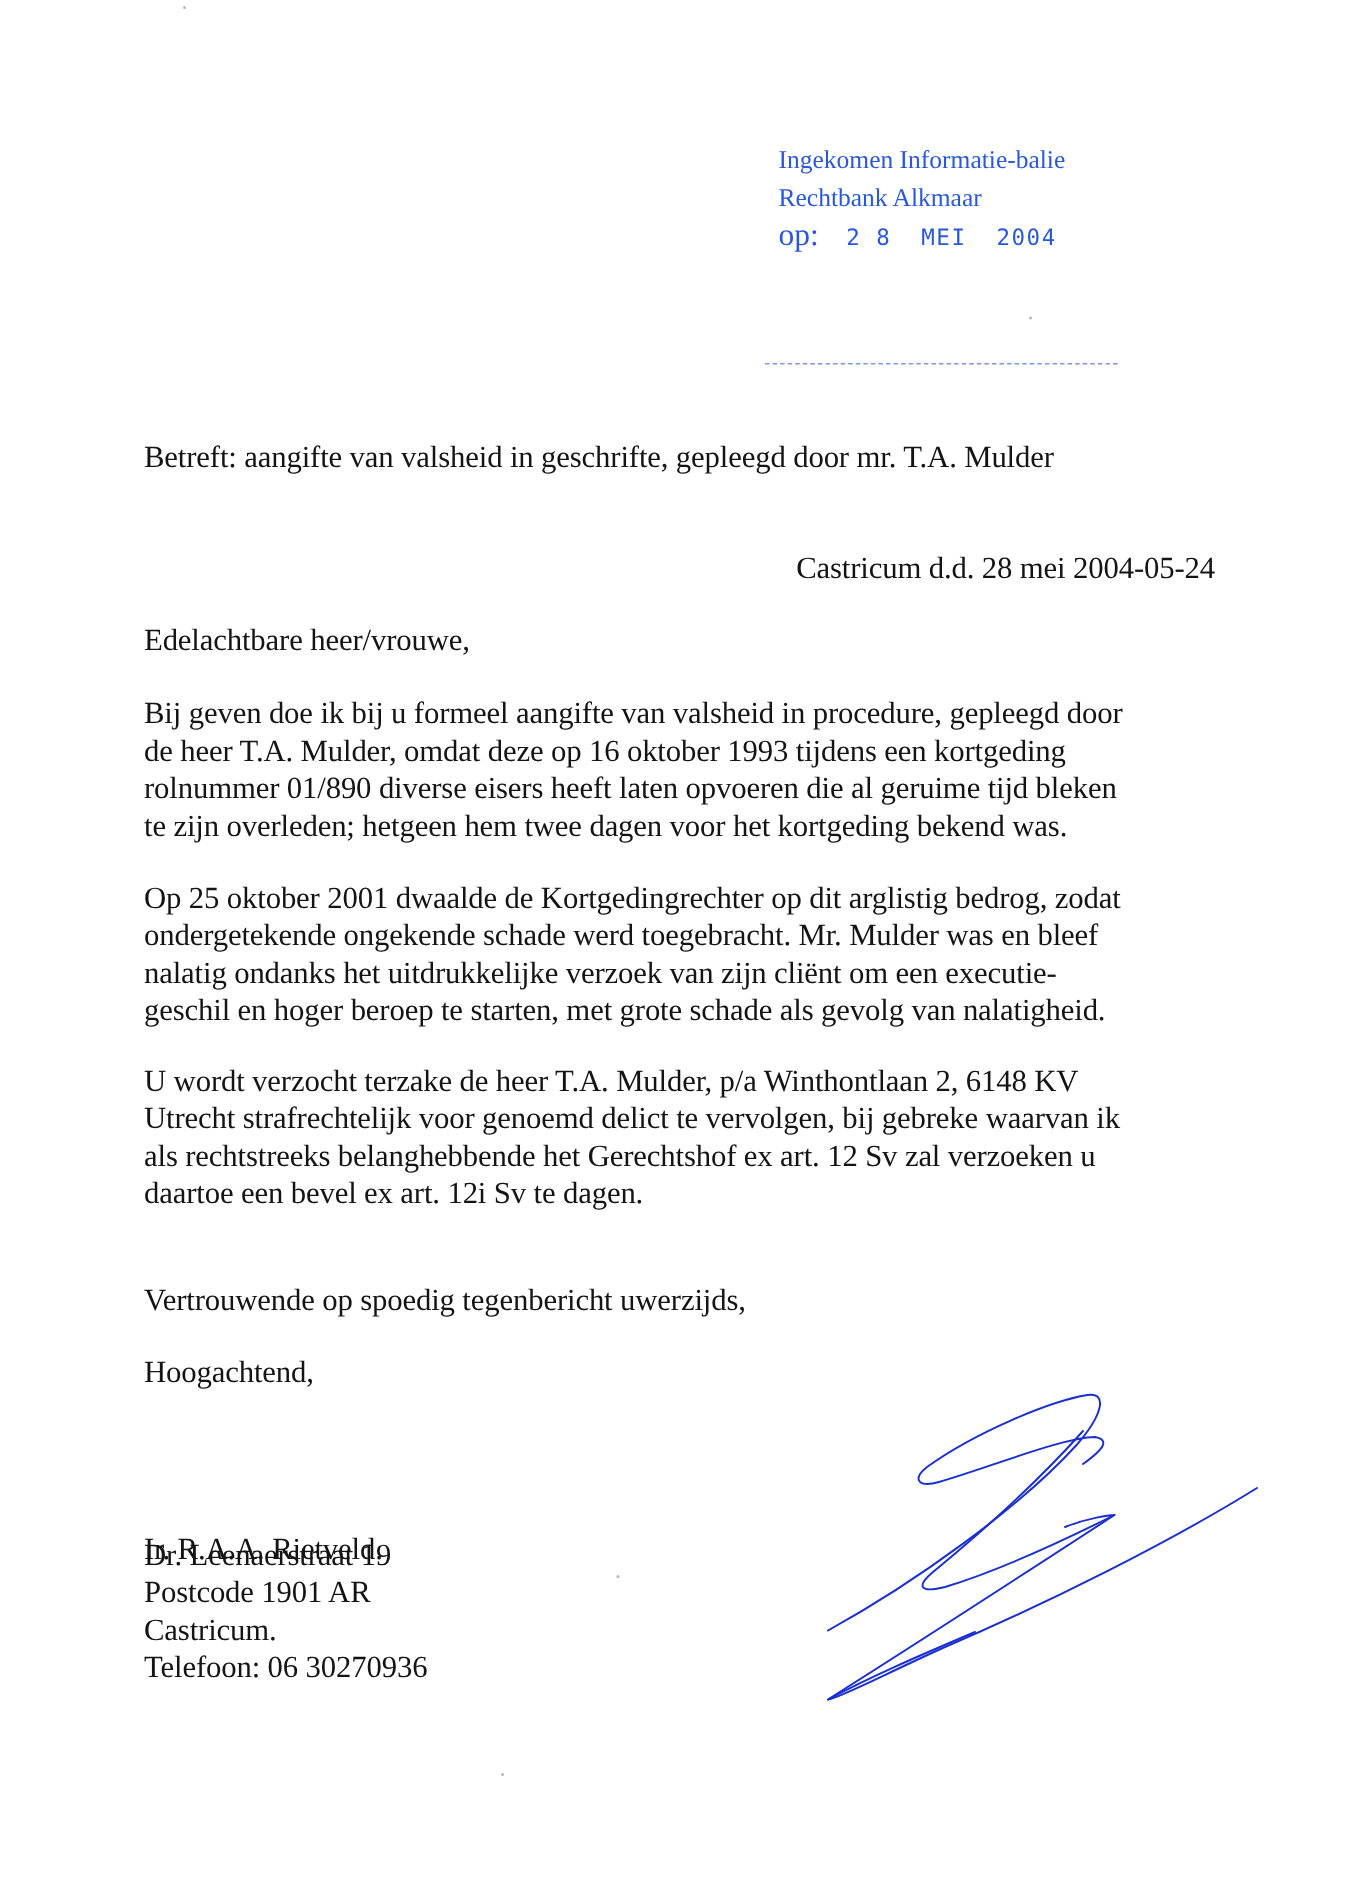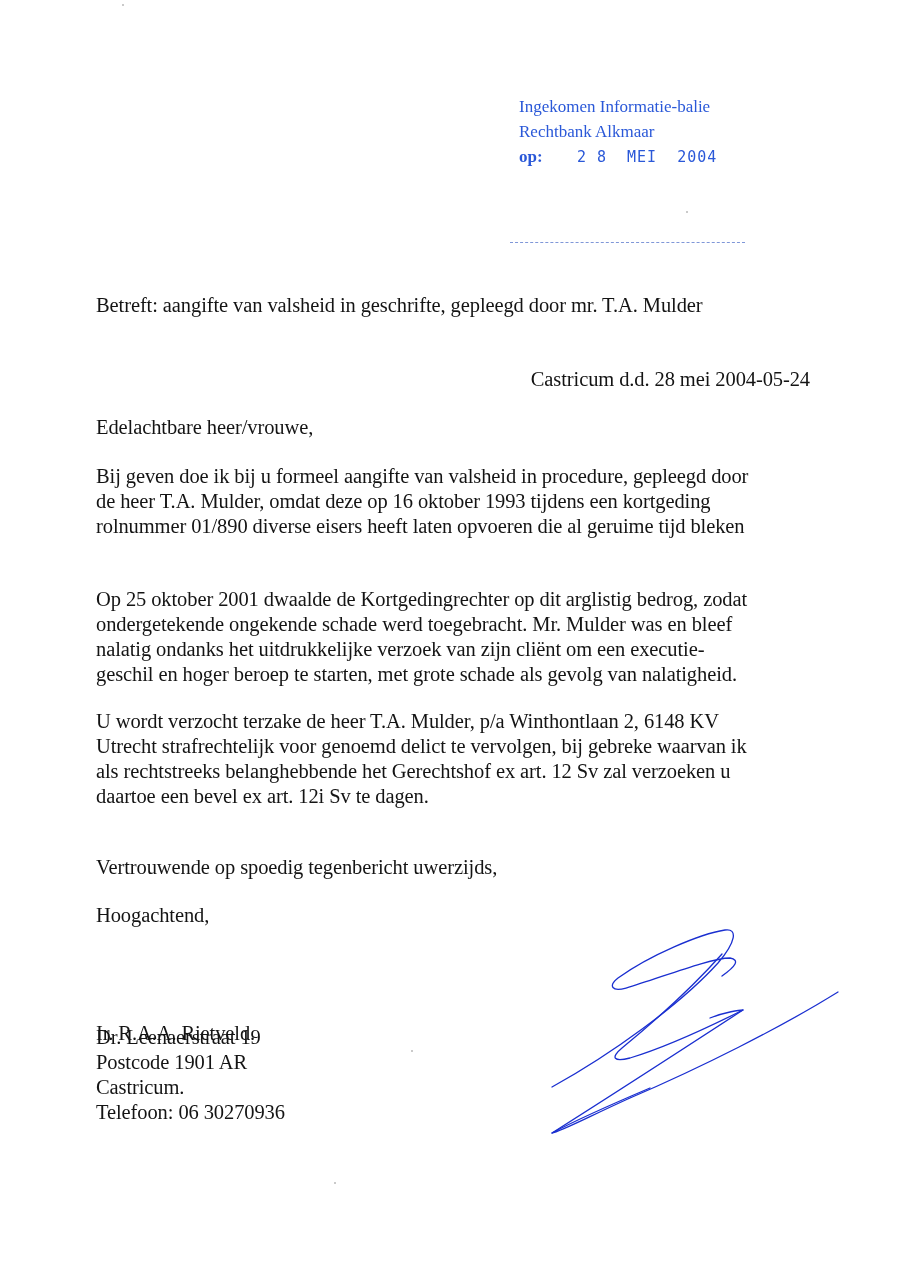--- a/index.html
+++ b/index.html
@@ -8,24 +8,24 @@
       font-family: "Liberation Serif", "DejaVu Serif", serif;
       color: #141414;
     }
     .page { position: absolute; left: 0; top: 0; width: 900px; height: 932px; }
     .abs { position: absolute; }
     .line { font-size: 20.5px; line-height: 25px; white-space: nowrap; letter-spacing: -0.1px; }
 
     
     .stamp { left: 519px; top: 94px; color: #2a58d8; }
     .stamp .st-line { font-size: 17px; line-height: 25px; white-space: nowrap; }
-    .stamp .st-op { font-size: 17px; font-weight: bold; }
+    .stamp .st-op { font-size: 21px; font-weight: normal; }
     .stamp .st-date {
       font-family: "DejaVu Sans Mono", "Liberation Mono", monospace;
-      font-size: 15px; letter-spacing: 1px; margin-left: 30px;
+      font-size: 15px; letter-spacing: 1px; margin-left: 14px;
     }
     .stamp .st-date span { margin-right: 10px; }
     .stamp-rule {
       left: 510px; top: 242px; width: 235px; height: 0;
       border-top: 1.5px dashed #7f97d8;
     }
 
     .addressee { left: 96px; top: 145px; }
     .subject { left: 96px; top: 293px; }
     .place-date { right: 90px; top: 367px; text-align: right; }
@@ -65,20 +65,21 @@
   <div class="abs line subject">Betreft: aangifte van valsheid in geschrifte, gepleegd door mr. T.A. Mulder</div>
 
   <div class="abs line place-date">Castricum d.d. 28 mei 2004-05-24</div>
 
   <div class="abs line salutation">Edelachtbare heer/vrouwe,</div>
 
   <div class="abs para p1">
     <div class="line">Bij geven doe ik bij u formeel aangifte van valsheid in procedure, gepleegd door</div>
     <div class="line">de heer T.A. Mulder, omdat deze op 16 oktober 1993 tijdens een kortgeding</div>
     <div class="line">rolnummer 01/890 diverse eisers heeft laten opvoeren die al geruime tijd bleken</div>
+    <div class="line">te zijn overleden; hetgeen hem twee dagen voor het kortgeding bekend was.</div>
   </div>
 
   <div class="abs para p2">
     <div class="line">Op 25 oktober 2001 dwaalde de Kortgedingrechter op dit arglistig bedrog, zodat</div>
     <div class="line">ondergetekende ongekende schade werd toegebracht. Mr. Mulder was en bleef</div>
     <div class="line">nalatig ondanks het uitdrukkelijke verzoek van zijn cliënt om een executie-</div>
     <div class="line">geschil en hoger beroep te starten, met grote schade als gevolg van nalatigheid.</div>
   </div>
 
   <div class="abs para p3">

